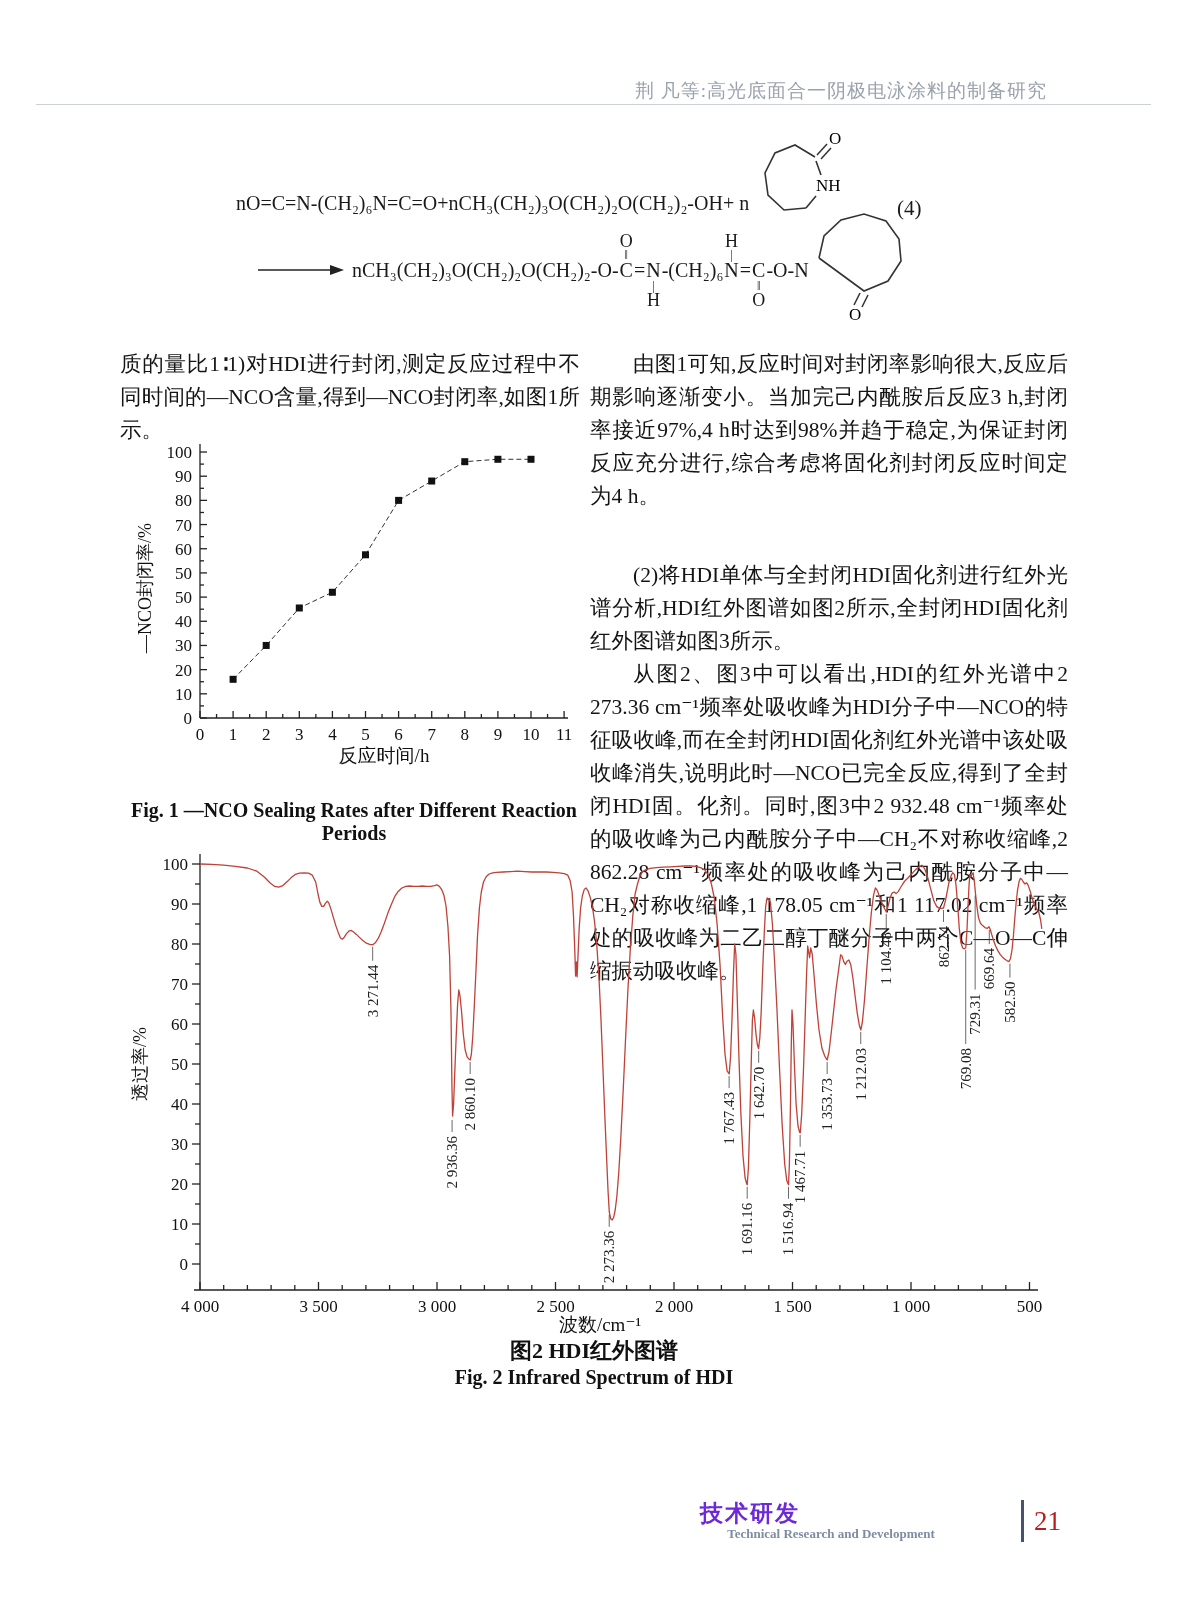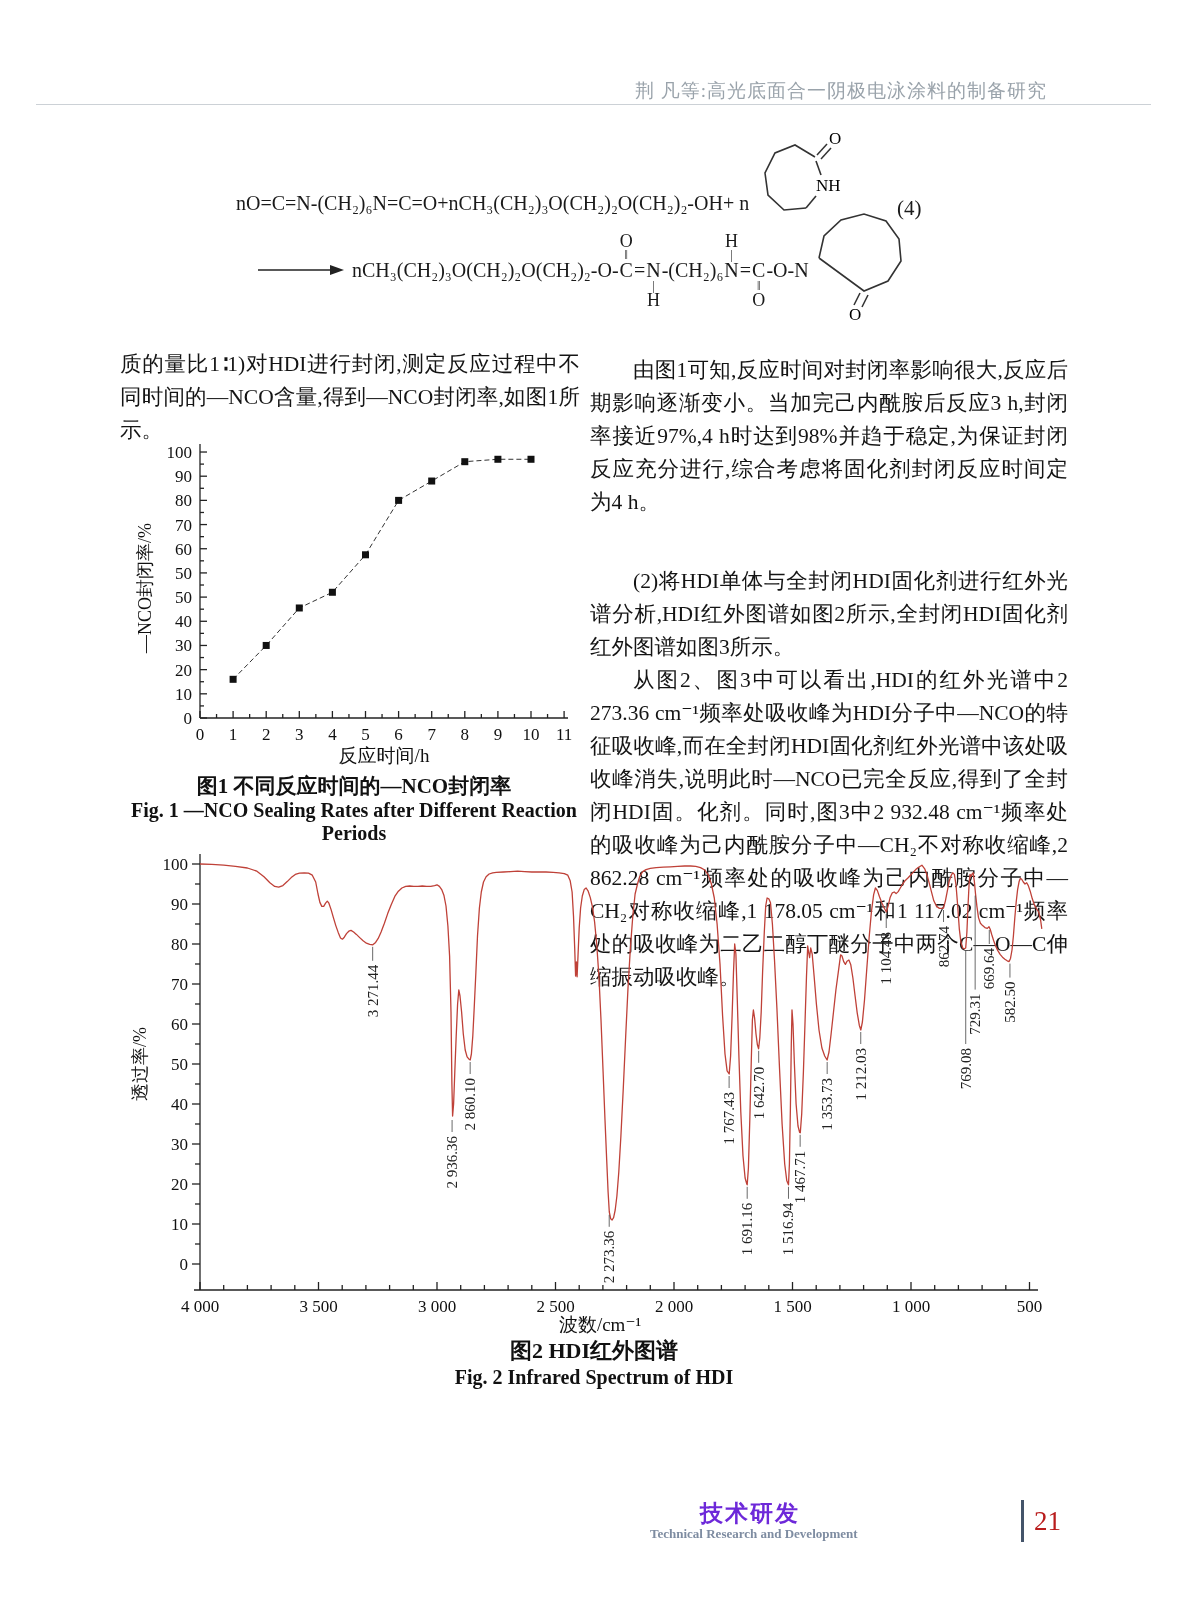--- a/index.html
+++ b/index.html
@@ -18,21 +18,21 @@
   .ph{visibility:hidden;}
   .eq-number{position:absolute;left:897px;top:196px;font-size:21px;}
   .ring1{margin-top:-42px;margin-left:6px;}
   .ring2{margin-top:-12px;margin-left:2px;}
   .para{position:absolute;text-align:justify;font-size:21.5px;line-height:33px;color:#141414;}
   .indent{text-indent:2em;margin:0 0 0 0;}
   .cap{position:absolute;text-align:center;font-weight:bold;color:#111;}
   .footer-cn{position:absolute;top:1498px;left:700px;width:312px;text-align:left;
              font-family:"Liberation Sans","DejaVu Sans",sans-serif;
              font-weight:bold;font-size:23px;color:#6d28d9;letter-spacing:2px;}
-  .footer-en{position:absolute;top:1526px;left:650px;width:362px;text-align:left;
+  .footer-en{position:absolute;top:1526px;left:650px;width:362px;text-align:center;
              font-size:13px;color:#7e8ca1;font-weight:bold;}
   .footer-bar{position:absolute;top:1500px;left:1021px;width:3px;height:42px;background:#44546a;}
   .footer-num{position:absolute;top:1506px;left:1034px;font-size:27px;color:#b91c1c;}
   svg text{font-family:"Liberation Serif","DejaVu Serif",serif;}
 </style>
 </head>
 <body>
 
 <div class="page">
 
@@ -183,26 +183,25 @@
       <rect x="194.9" y="160.764" width="7" height="7" fill="#111"></rect>
       <rect x="228" y="123.285" width="7" height="7" fill="#111"></rect>
       <rect x="261.1" y="68.88" width="7" height="7" fill="#111"></rect>
       <rect x="294.20000000000005" y="49.53599999999997" width="7" height="7" fill="#111"></rect>
       <rect x="327.3" y="30.192000000000007" width="7" height="7" fill="#111"></rect>
       <rect x="360.40000000000003" y="27.774" width="7" height="7" fill="#111"></rect>
       <rect x="393.5" y="27.774" width="7" height="7" fill="#111"></rect>
       <text x="17" y="160" font-size="18" text-anchor="middle" fill="#111" transform="rotate(-90 17 160)">—NCO封闭率/%</text>
       <text x="250" y="334" font-size="19" text-anchor="middle" fill="#111">反应时间/h</text>
     </svg>
-  <div class="cap" style="left:120px;top:772px;width:468px;font-size:21px;">图1  不同反应时间的—NCO封闭率</div>
   <div class="cap" style="left:100px;top:799px;width:508px;font-size:20px;">Fig. 1  —NCO Sealing Rates after Different Reaction</div>
   <div class="cap" style="left:100px;top:822px;width:508px;font-size:20px;">Periods</div>
 
   <div style="position:absolute;left:590px;top:348px;width:478px;">
-    <p class="para indent" style="position:static;margin-top:6px;">由图1可知,反应时间对封闭率影响很大,反应后期影响逐渐变小。当加完己内酰胺后反应3 h,封闭率接近97%,4 h时达到98%并趋于稳定,为保证封闭反应充分进行,综合考虑将固化剂封闭反应时间定为4 h。</p>
+    <p class="para indent" style="position:static;">由图1可知,反应时间对封闭率影响很大,反应后期影响逐渐变小。当加完己内酰胺后反应3 h,封闭率接近97%,4 h时达到98%并趋于稳定,为保证封闭反应充分进行,综合考虑将固化剂封闭反应时间定为4 h。</p>
     <p class="para indent" style="position:static;margin-top:46px;">(2)将HDI单体与全封闭HDI固化剂进行红外光谱分析,HDI红外图谱如图2所示,全封闭HDI固化剂红外图谱如图3所示。</p>
     <p class="para indent" style="position:static;">从图2、图3中可以看出,HDI的红外光谱中2 273.36 cm⁻¹频率处吸收峰为HDI分子中—NCO的特征吸收峰,而在全封闭HDI固化剂红外光谱中该处吸收峰消失,说明此时—NCO已完全反应,得到了全封闭HDI固。化剂。同时,图3中2 932.48 cm⁻¹频率处的吸收峰为己内酰胺分子中—CH₂不对称收缩峰,2 862.28 cm⁻¹频率处的吸收峰为己内酰胺分子中—CH₂对称收缩峰,1 178.05 cm⁻¹和1 117.02 cm⁻¹频率处的吸收峰为二乙二醇丁醚分子中两个C—O—C伸缩振动吸收峰。</p>
   </div>
 
   <svg id="fig2" style="position:absolute;left:130px;top:838px;" width="950" height="496" viewBox="0 0 950 496">
       <g stroke="#222" stroke-width="1.3">
         <line x1="70" y1="16" x2="70" y2="452"></line>
         <line x1="64" y1="452" x2="908" y2="452"></line>
         <line x1="70" y1="426" x2="62" y2="426"></line>
         <line x1="70" y1="406" x2="65" y2="406"></line>

